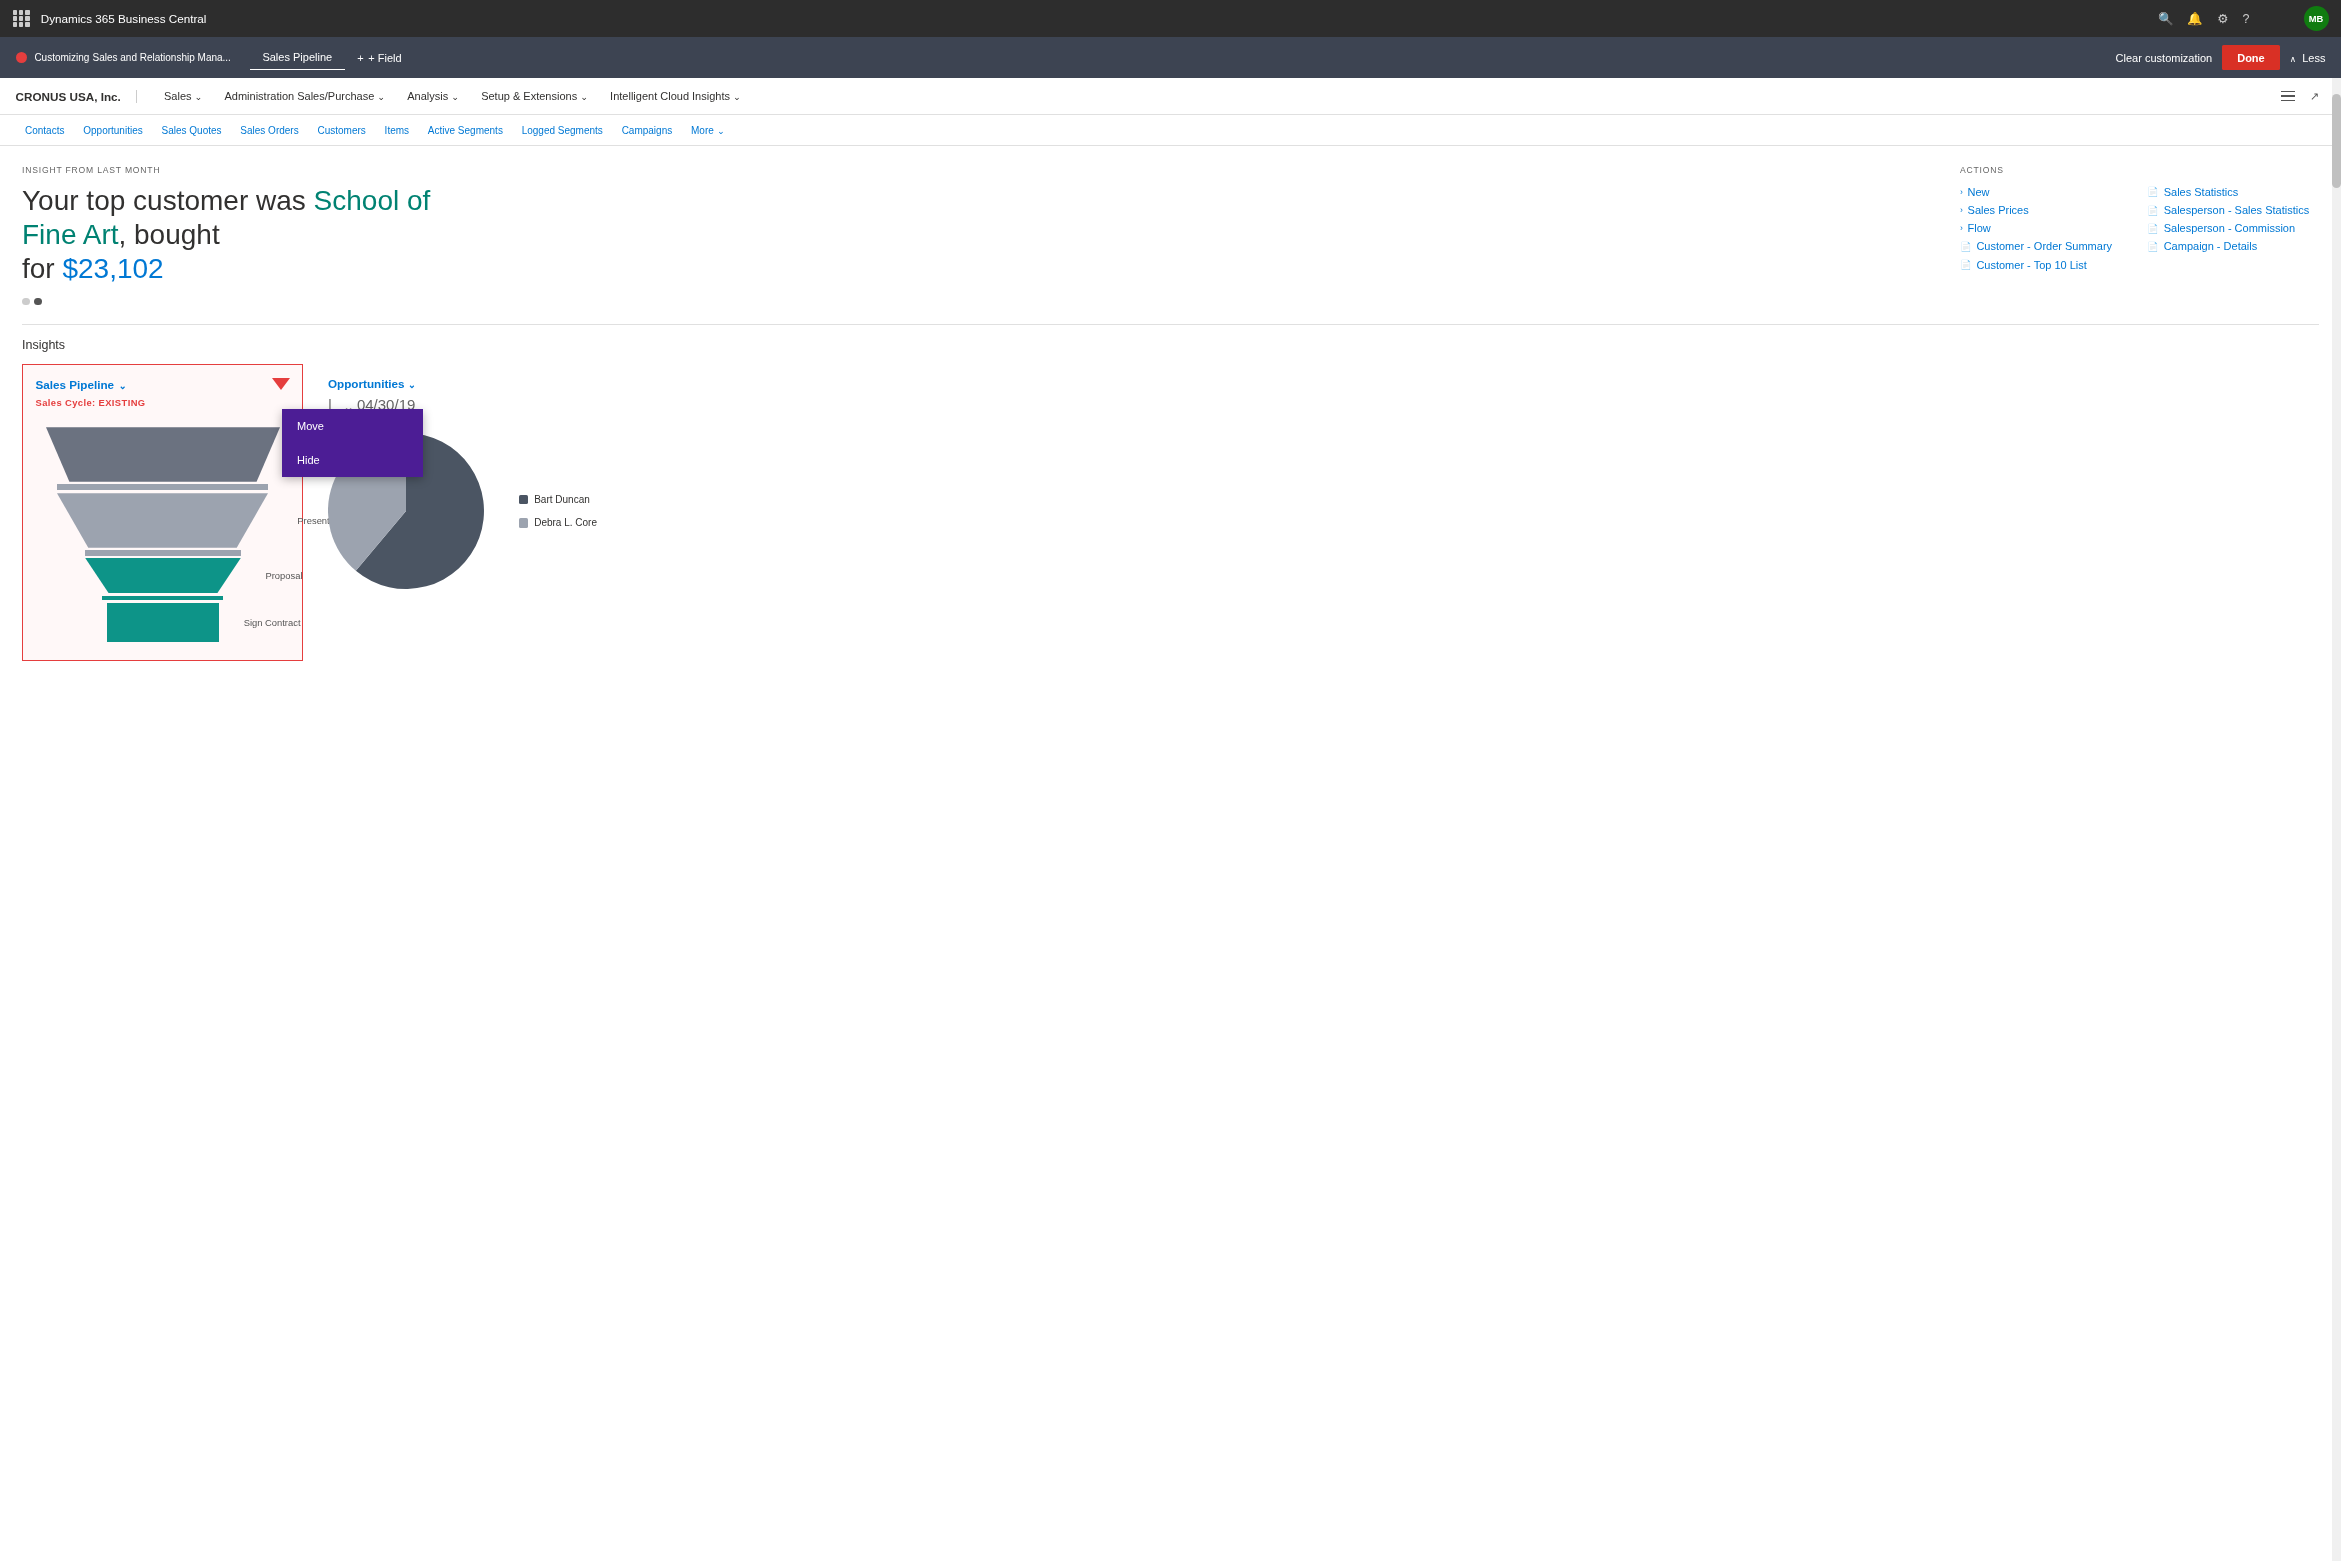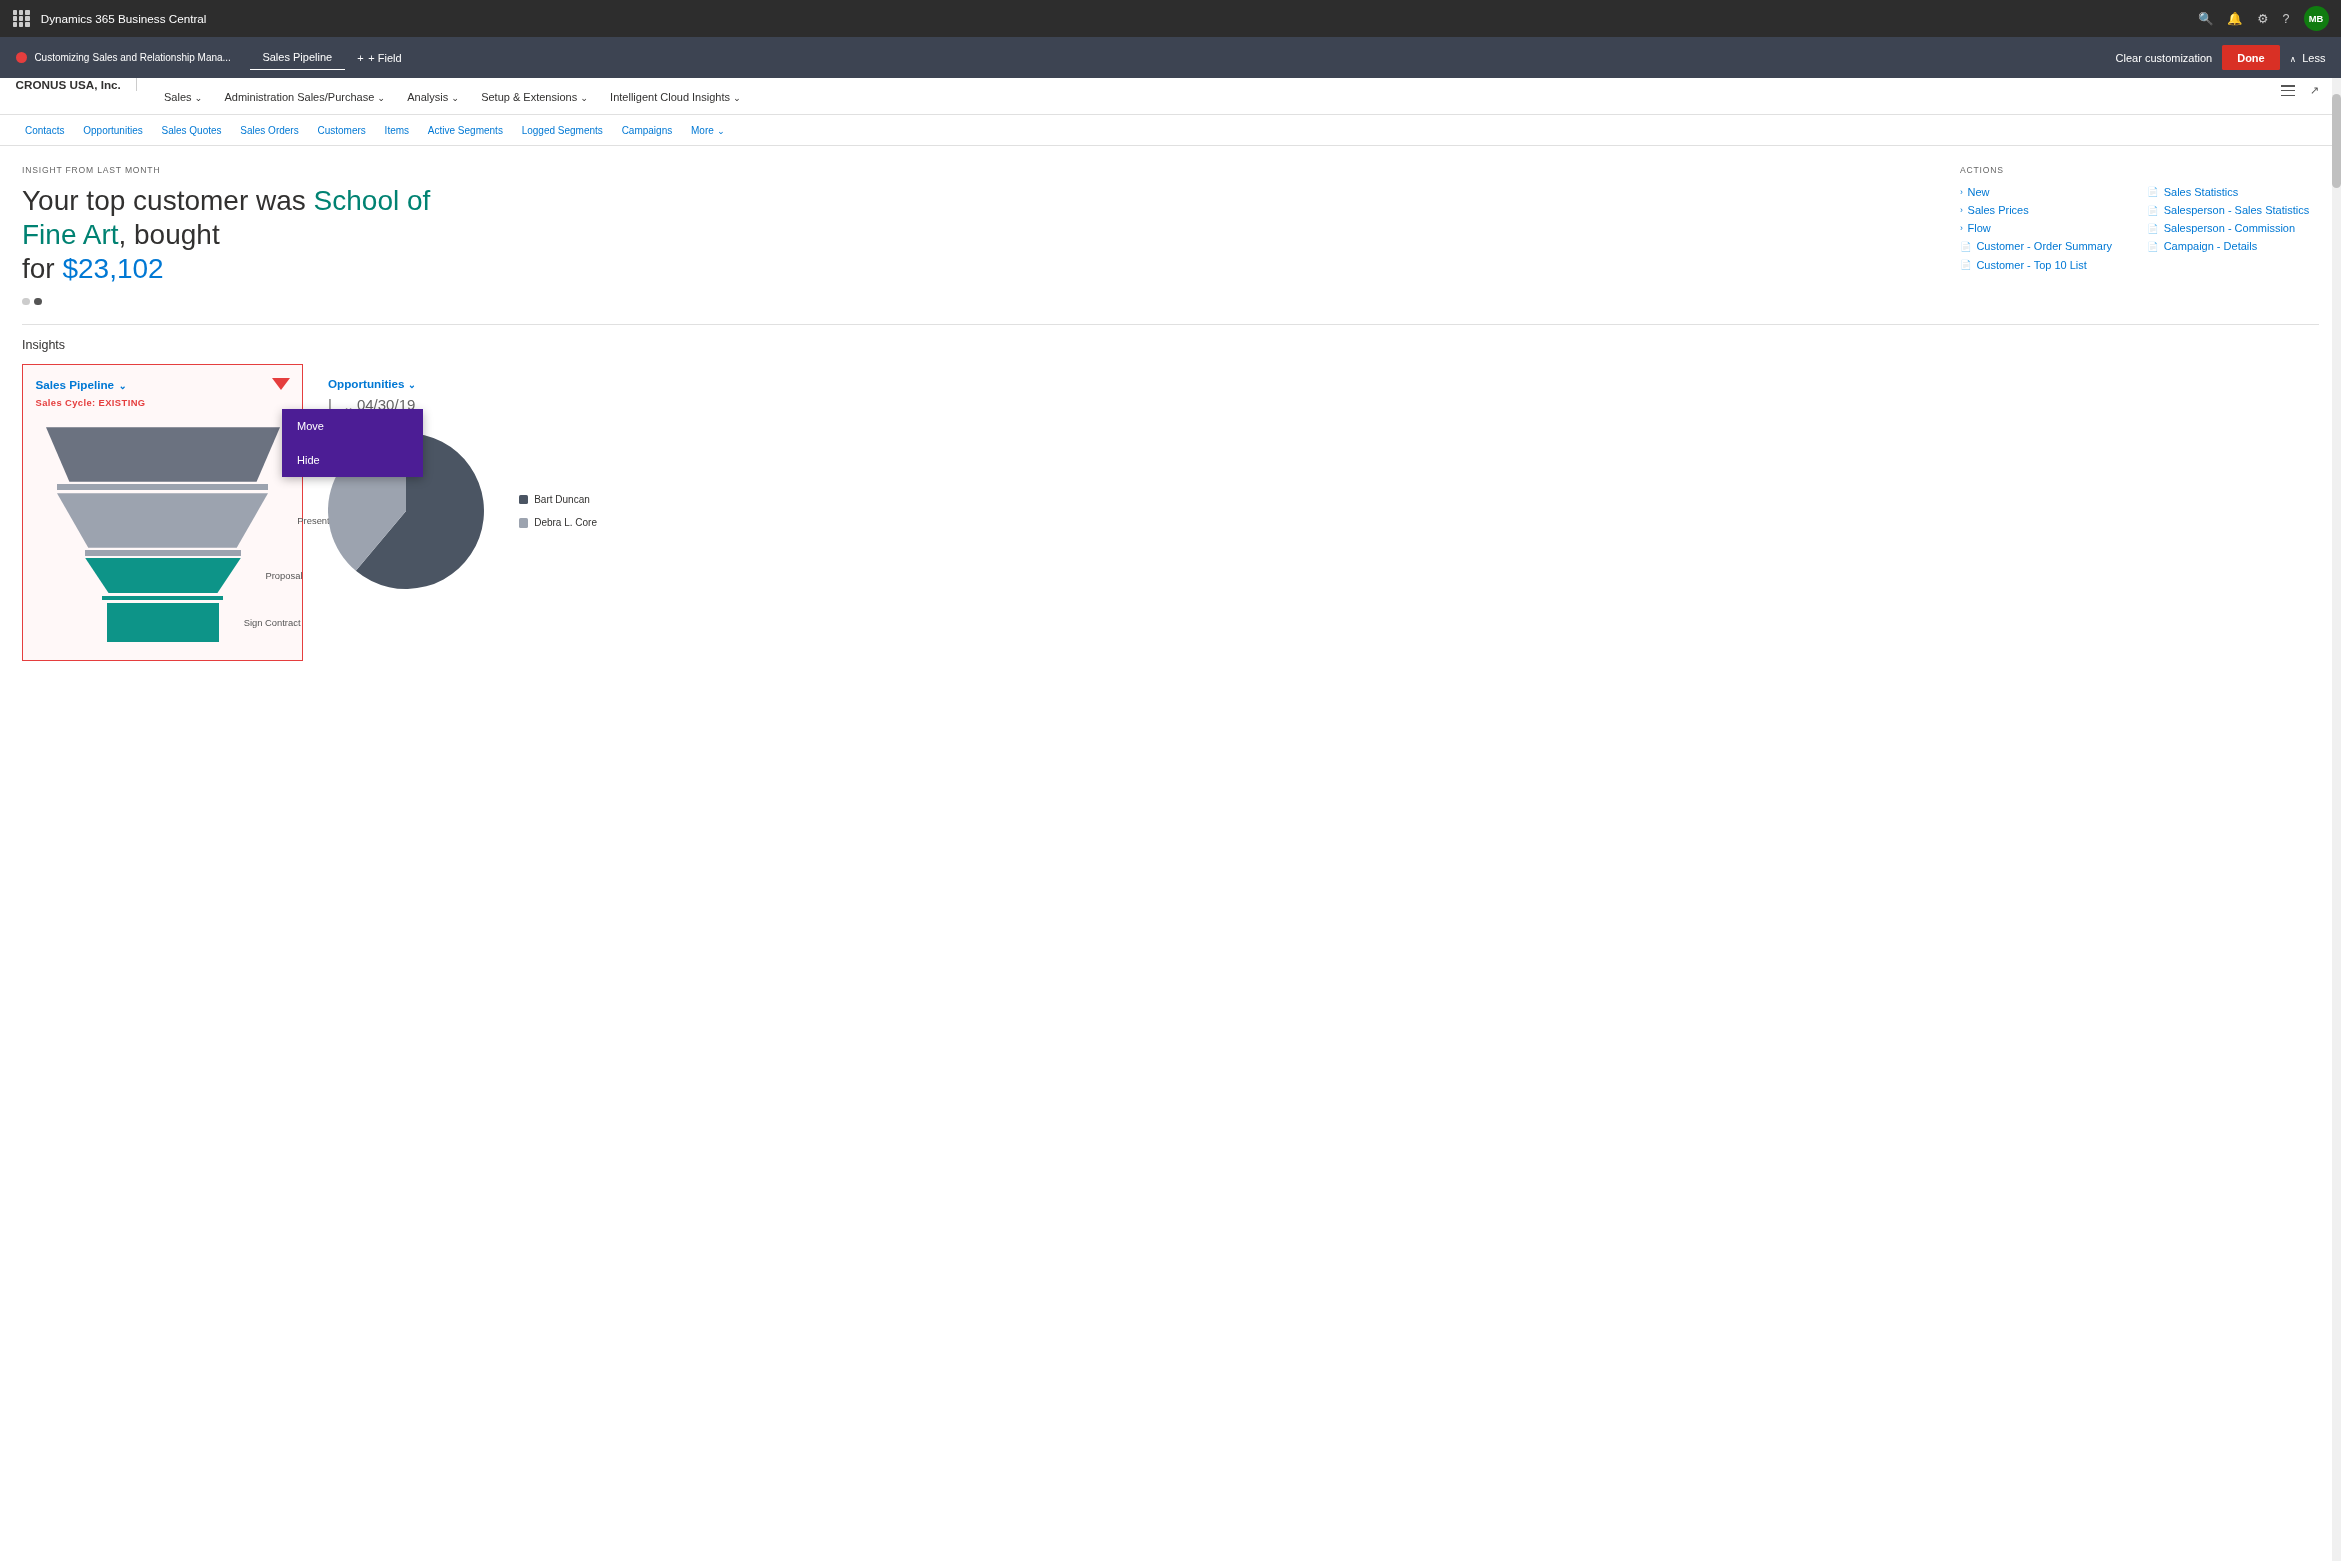--- a/index.html
+++ b/index.html
@@ -36,20 +36,21 @@
       height: 25px;
       background: #107c10;
       border-radius: 50%;
       display: flex;
       align-items: center;
       justify-content: center;
       color: #fff;
       font-size: 9.4px;
       font-weight: 600;
       cursor: pointer;
+      margin-left: 40px;
     }
     .waffle-icon {
       display: grid;
       grid-template-columns: repeat(3,4.7px);
       grid-template-rows: repeat(3,4.7px);
       gap: 1.6px;
       cursor: pointer;
     }
     .waffle-dot { background: #ccc; border-radius: 0.8px; }
 
@@ -127,21 +128,21 @@
       gap: 3.1px;
     }
 
     
     .second-nav {
       background: #fff;
       border-bottom: 0.8px solid #e0e0e0;
       padding: 0 15.6px;
       height: 37px;
       display: flex;
-      align-items: flex-start;
+      align-items: center;
       gap: 0;
     }
     .company-name {
       font-size: 11.7px;
       font-weight: 600;
       color: #323130;
       margin-right: 15.6px;
       padding-right: 15.6px;
       border-right: 0.8px solid #ccc;
     }

